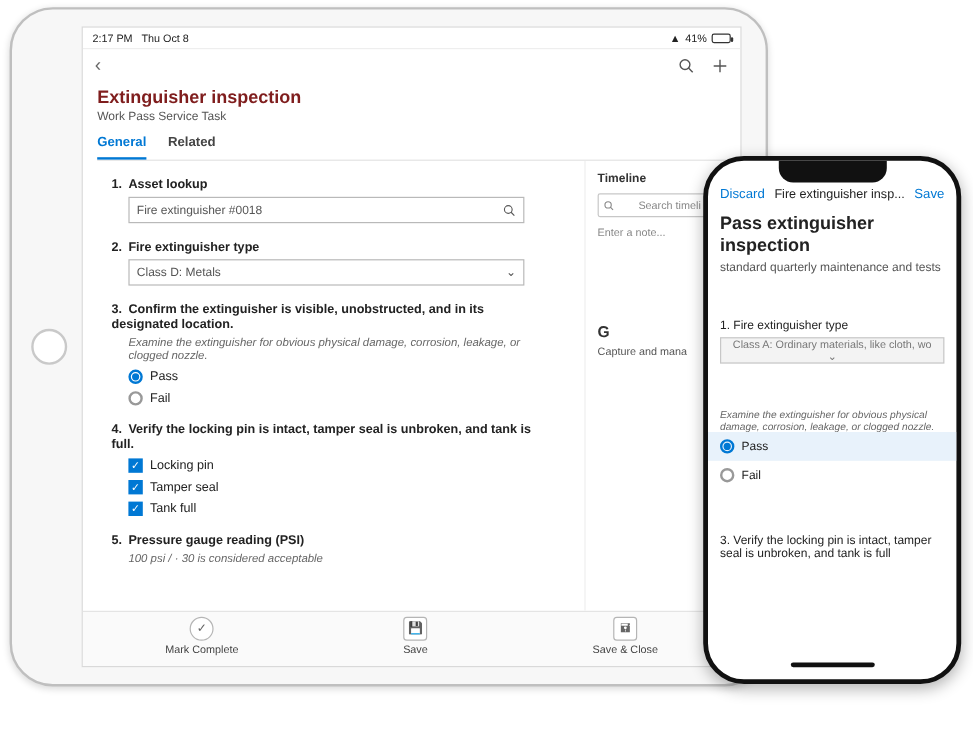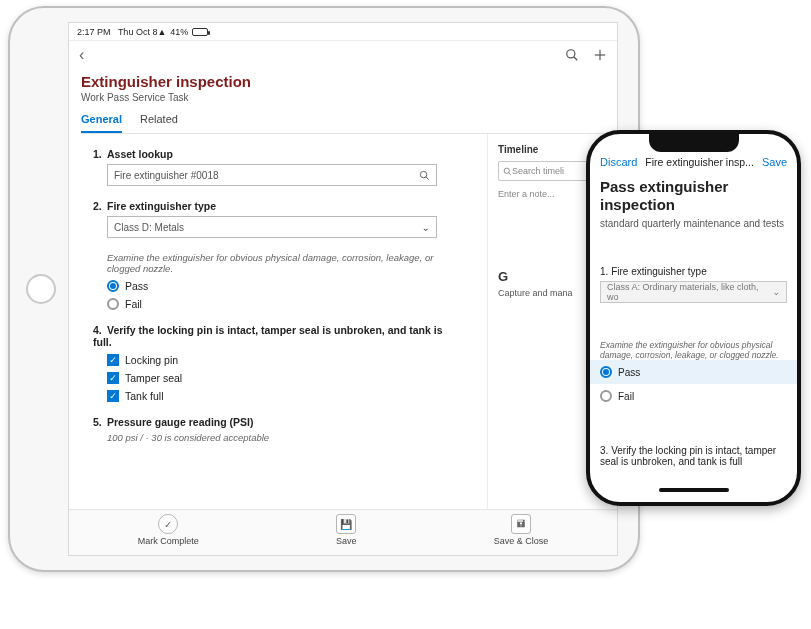--- a/index.html
+++ b/index.html
@@ -22,81 +22,81 @@
     background:#fff;
   }
   .ipad-screen {
     position: absolute;
     left: 58px; right: 20px; top: 14px; bottom: 14px;
     background: #fff;
     border: 1px solid #d9d9d9;
     overflow: hidden;
     display:flex; flex-direction:column;
   }
-  .statusbar { height:18px; padding:2px 8px; font-size:9px; color:#222; display:flex; align-items:center; border-bottom:1px solid #eee;}
+  .statusbar { height:18px; padding:2px 8px; font-size:9px; color:#222; display:flex; justify-content:space-between; align-items:center; border-bottom:1px solid #eee;}
   .statusbar .r{display:flex; gap:4px; align-items:center;}
   .battery{width:16px;height:8px;border:1px solid #333;border-radius:2px;position:relative;}
   .battery::after{content:"";position:absolute;right:-3px;top:2px;width:2px;height:4px;background:#333;border-radius:1px;}
   .battery .fill{height:100%;width:41%;background:#333;}
 
   .topbar{height:28px; display:flex; align-items:center; justify-content:space-between; padding:0 10px;}
   .chev-l{font-size:16px;color:#666;}
   .ticon{display:flex;gap:14px;color:#555;font-size:16px;}
 
   .header{padding:4px 12px 0;}
   .header h1{font-size:15px;font-weight:700;color:#7f1d1d;}
   .header .sub{font-size:10px;color:#555;margin-top:2px;}
   .tabs{display:flex;gap:18px;margin-top:10px;border-bottom:1px solid #e3e3e3;}
-  .tab{font-size:11px;color:#444;padding-bottom:6px;cursor:pointer;}
+  .tab{font-size:11px;color:#444;padding-bottom:6px;cursor:pointer;font-weight:bold;}
   .tab.active{color:#0078d4;border-bottom:2px solid #0078d4;font-weight:600;}
 
   .body{flex:1; display:flex; overflow:hidden;}
   .form{flex:1; padding:14px 16px 0 24px; overflow:hidden; font-size:10.5px; color:#222;}
   .fld{margin-bottom:14px;}
   .fld .lbl{margin-bottom:4px;font-weight:bold;}
   .num{display:inline-block;width:14px;}
   .input{margin-left:14px;height:22px;border:1px solid #b9b9b9;display:flex;align-items:center;justify-content:space-between;padding:0 6px;color:#555;font-size:10px;background:#fff;max-width:330px;}
   .hint{font-style:italic;color:#666;margin-left:14px;font-size:9.5px;margin-top:2px;}
   .radio{display:flex;align-items:center;gap:6px;margin-left:14px;margin-top:6px;}
   .rd{width:12px;height:12px;border:2px solid #999;border-radius:50%;display:inline-flex;align-items:center;justify-content:center;}
   .rd.sel{border-color:#0078d4;}
   .rd.sel::after{content:"";width:6px;height:6px;background:#0078d4;border-radius:50%;}
   .chk{display:flex;align-items:center;gap:6px;margin-left:14px;margin-top:6px;}
   .cb{width:12px;height:12px;background:#0078d4;display:inline-flex;align-items:center;justify-content:center;color:#fff;font-size:9px;}
 
   .side{width:130px;border-left:1px solid #eee;padding:10px 10px;height:100%;margin-left:12px;}
   .side h4{font-size:10px;font-weight:600;margin-bottom:6px;color:#333;}
-  .srch{height:20px;border:1px solid #c7c7c7;border-radius:2px;display:flex;align-items:center;gap:0;padding:0 4px;color:#888;font-size:9px;}
+  .srch{height:20px;border:1px solid #c7c7c7;border-radius:2px;display:flex;align-items:center;gap:20px;padding:0 4px;color:#888;font-size:9px;}
   .note{font-size:9px;color:#888;margin-top:8px;}
   .g{font-weight:700;font-size:13px;margin-top:70px;color:#333;}
   .cap{font-size:9px;color:#555;margin-top:4px;}
 
   .footer{height:46px;border-top:1px solid #e4e4e4;display:flex;align-items:flex-start;justify-content:space-around;padding-top:4px;background:#fafafa;}
   .fbtn{display:flex;flex-direction:column;align-items:center;font-size:9px;color:#444;gap:2px;}
   .fico{width:20px;height:20px;border:1px solid #b5b5b5;border-radius:50%;display:flex;align-items:center;justify-content:center;font-size:10px;color:#666;background:#fff;}
   .fico.sq{border-radius:3px;}
 
   
   .phone{
     position:absolute;
     right:10px; top:130px;
-    width:215px;height:376px;
+    width:215px;height:440px;
     border:4px solid #111;border-radius:34px;background:#fff;
     box-shadow:0 4px 12px rgba(0,0,0,.3);
     overflow:hidden;
   }
   .notch{position:absolute;top:0;left:50%;transform:translateX(-50%);width:90px;height:18px;background:#111;border-radius:0 0 12px 12px;z-index:3;}
   .phone-inner{position:absolute;inset:0;padding:22px 10px 0 10px;overflow:hidden;}
   .ptop{display:flex;justify-content:space-between;font-size:11px;color:#0078d4;margin-bottom:10px;align-items:center;}
   .ptop .mid{color:#222;font-size:10.5px;flex:1;text-align:center;}
   .phone h2{font-size:15px;font-weight:700;color:#222;line-height:1.2;}
   .phone .sub{font-size:10px;color:#555;margin:4px 0 12px;}
   .pfld{margin-bottom:12px;font-size:10px;color:#222;margin-top:37px;}
   .pfld .plbl{margin-bottom:4px;}
-  .psel{height:22px;border:1px solid #c7c7c7;background:#f3f3f3;display:flex;align-items:center;justify-content:space-between;padding:0 6px;color:#777;font-size:9px;}
+  .psel{height:22px;border:1px solid #c7c7c7;background:#f3f3f3;display:flex;align-items:center;justify-content:space-between;padding:0 6px;color:#777;font-size:9px;flex-direction:column;}
   .phone .hint{margin-left:0;font-size:8.5px;}
   .passrow{background:#e8f2fb;margin-left:-10px;margin-right:-10px;padding:6px 10px;display:flex;align-items:center;gap:6px;}
   .failrow{padding:6px 0;display:flex;align-items:center;gap:6px;}
   .homebar{position:absolute;bottom:10px;left:50%;transform:translateX(-50%);width:70px;height:4px;background:#111;border-radius:4px;}
 
   svg{display:block;}
 </style>
 </head>
 <body>
 
@@ -162,20 +162,21 @@
 
         <div class="fld">
           <div class="lbl"><span class="num">2.</span><span>Fire extinguisher type</span></div>
           <div class="input">
             <span>Class D: Metals</span>
             <span>⌄</span>
           </div>
         </div>
 
         <div class="fld">
+          <div class="lbl"><span class="num">3.</span><span>Confirm the extinguisher is visible, unobstructed, and in its designated location.</span></div>
           <div class="hint">Examine the extinguisher for obvious physical damage, corrosion, leakage, or clogged nozzle.</div>
           <div class="radio">
             <span class="rd sel"></span>
             <span>Pass</span>
           </div>
           <div class="radio">
             <span class="rd"></span>
             <span>Fail</span>
           </div>
         </div>

